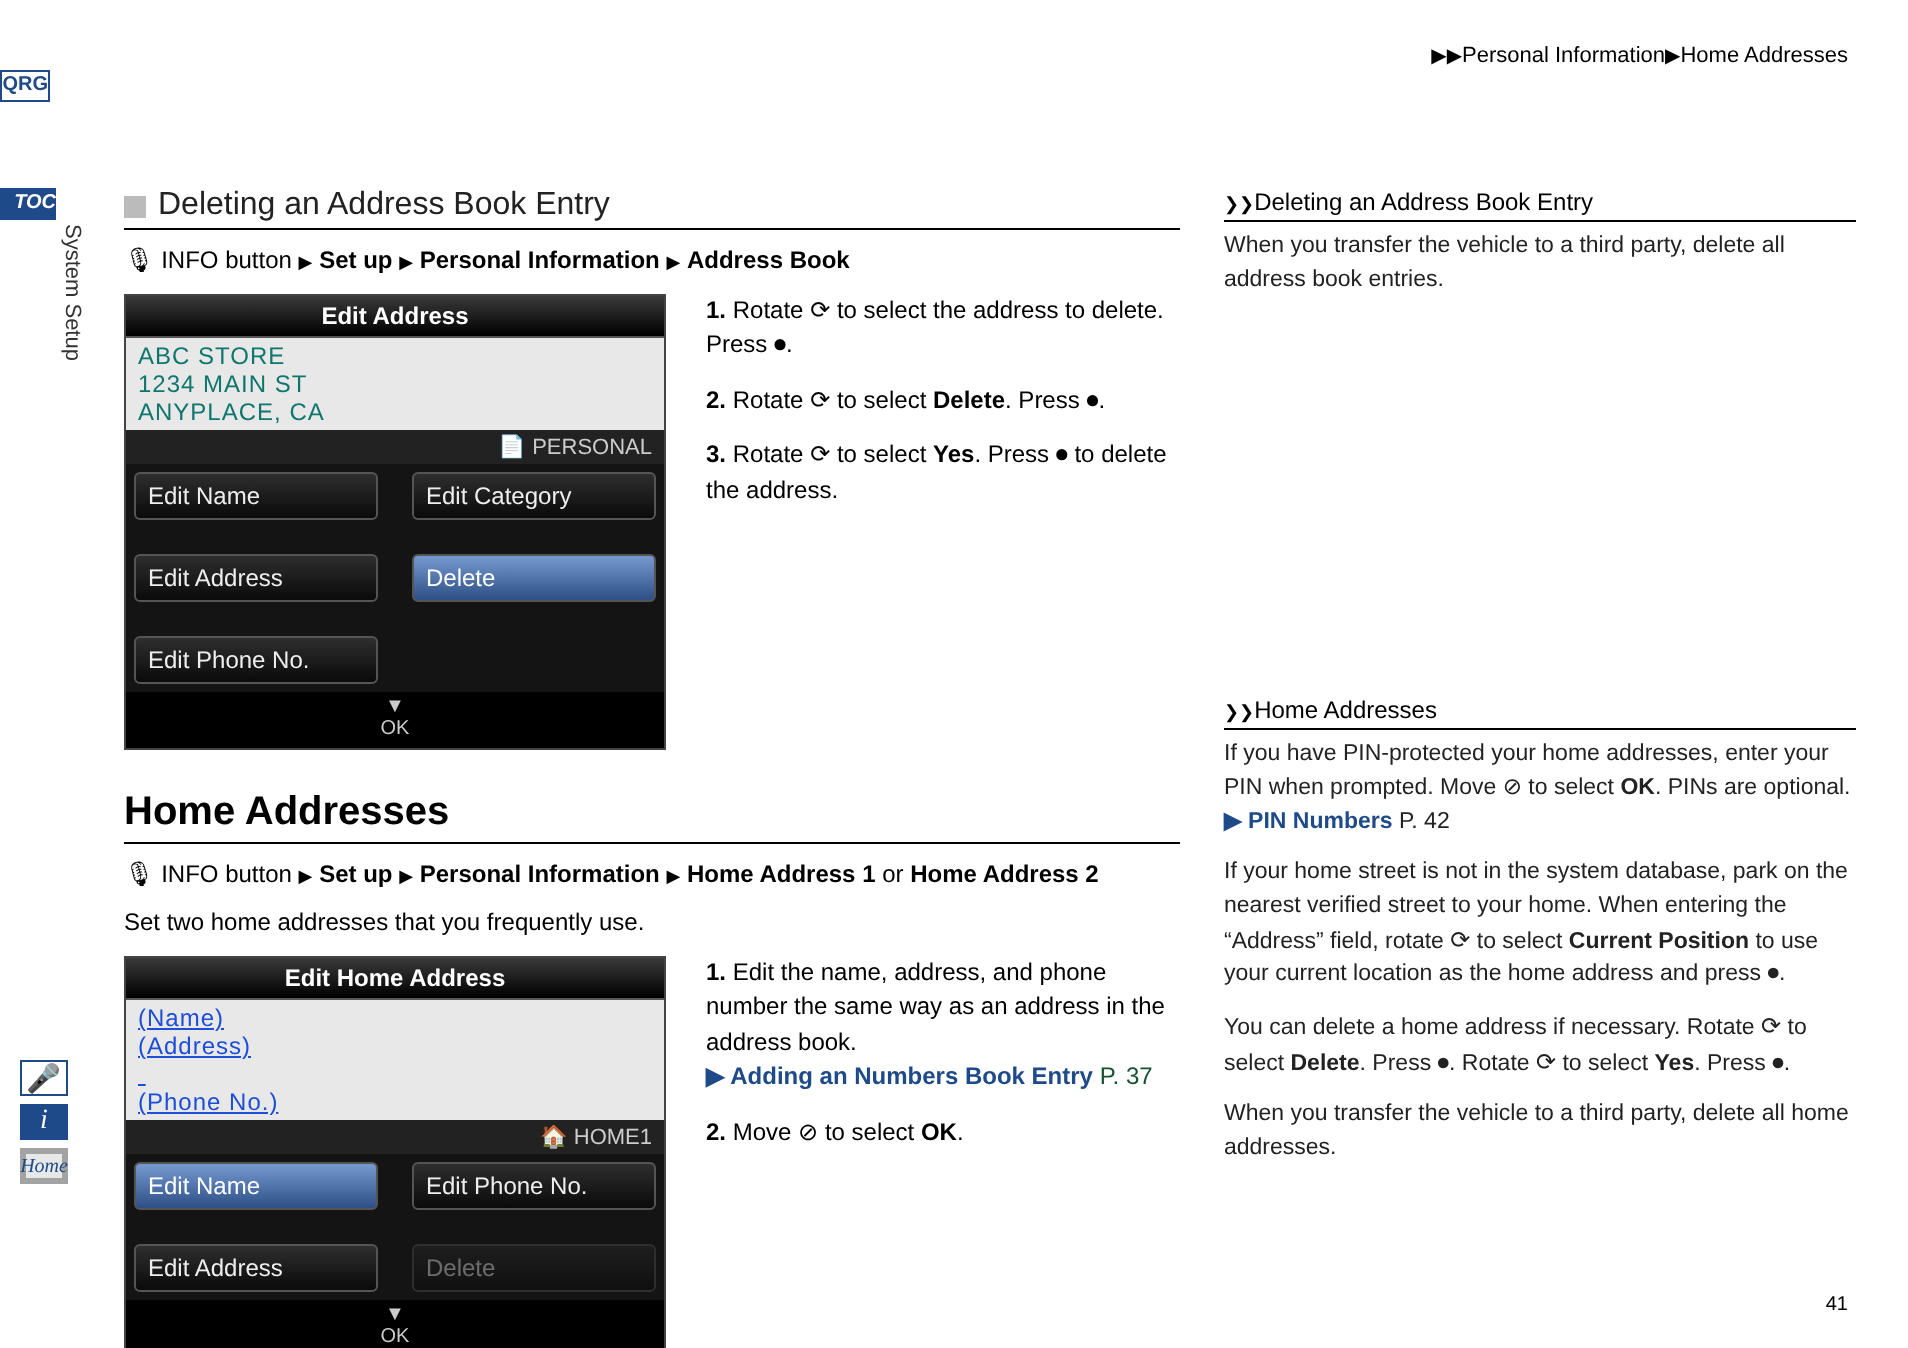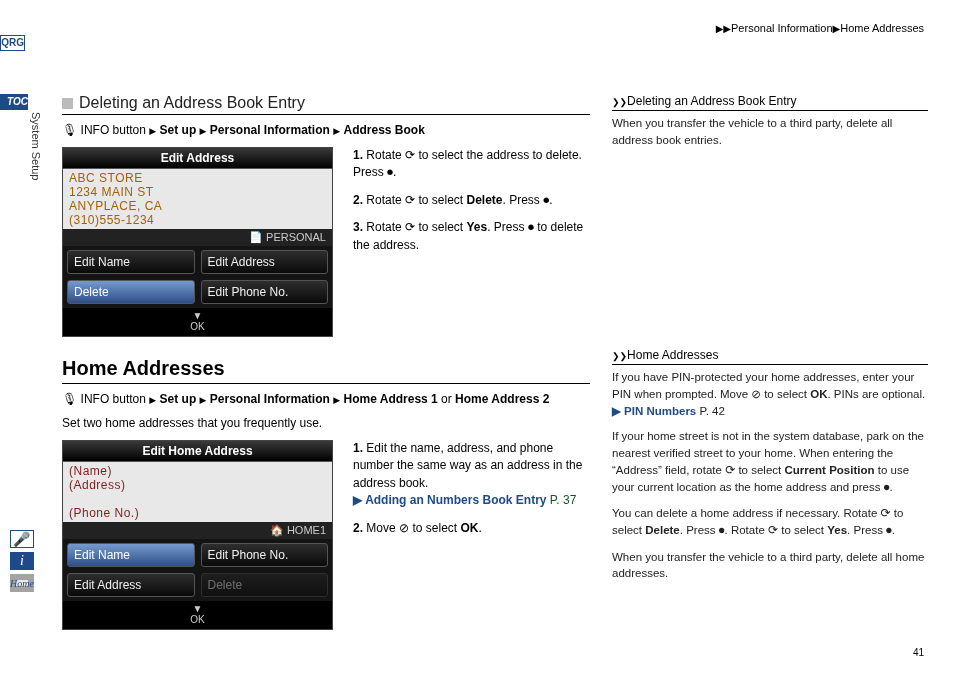--- a/index.html
+++ b/index.html
@@ -33,41 +33,41 @@
   .sidebar-label {
     position: absolute;
     left: 30px; top: 112px;
     writing-mode: vertical-rl;
     font-size: 11px;
     color: #333;
   }
   .side-icon { position: absolute; left: 10px; width: 24px; height: 18px; display:flex; align-items:center; justify-content:center; font-size:14px; }
   .side-icon.voice { top: 530px; background:#fff; border:1px solid #1e4a8a; color:#1e4a8a;}
   .side-icon.info { top: 552px; background:#1e4a8a; color:#fff; font-style:italic; font-family:serif;}
-  .side-icon.home { top: 574px; background:#e8e8e8; border:6px solid #a3a3a3; color:#1e4a8a; font-style:italic; font-family:cursive; font-size:10px;}
+  .side-icon.home { top: 574px; background:#e8e8e8; border:3px solid #a3a3a3; color:#1e4a8a; font-style:italic; font-family:cursive; font-size:10px;}
 
   
   .main { position: absolute; left: 62px; top: 94px; width: 528px; }
   .section-title {
     font-size: 16px; color:#222; border-bottom: 1px solid #000; padding-bottom:2px;
     display:flex; align-items:center; gap:6px;
   }
   .section-title .sq { width:11px; height:11px; background:#bbb; display:inline-block;}
   .nav-path { font-size:12px; margin:6px 0 8px 0; line-height:1.5;}
   .nav-path .tri { color:#000; font-size:9px;}
   .screen-wrap { display:flex; gap:20px; align-items:flex-start; margin-bottom:20px;}
   .screen-wrap .steps { flex:1; font-size:12px; line-height:1.45;}
   .screen-wrap .steps p{margin:0 0 10px 0;}
 
   
   .scr { width:271px; background:#000; border:1px solid #444; font-family: Arial; color:#ccc; font-size:12px;}
   .scr .bar { background: linear-gradient(#3a3a3a,#000); color:#fff; text-align:center; padding:3px 0; font-weight:bold; border-bottom:1px solid #555;}
-  .scr .info-block { background:#e8e8e8; color:#a16207; padding:2px 6px 2px 6px; font-family:"Arial Narrow",Arial; letter-spacing:0.5px;}
+  .scr .info-block { background:#e8e8e8; color:#0f766e; padding:2px 6px 2px 6px; font-family:"Arial Narrow",Arial; letter-spacing:0.5px;}
   .scr .cat-row { background:#222; color:#ccc; padding:2px 6px; display:flex; justify-content:space-between; font-size:11px;}
-  .scr .btn-grid { display:grid; grid-template-columns: 1fr 1fr; gap:6px; padding:4px; background:#141414;}
+  .scr .btn-grid { display:grid; grid-template-columns: 1fr 1fr; gap:17px; padding:4px; background:#141414;}
   .scr .btn { background:linear-gradient(#2e2e2e,#0a0a0a); border:1px solid #555; border-radius:3px; color:#eee; padding:4px 6px; font-size:12px; text-align:left;}
   .scr .btn.hl { background:linear-gradient(#769ad0,#2d4f85); color:#fff;}
   .scr .ok-row { text-align:center; color:#ccc; font-size:10px; padding:2px 0 4px 0; background:#000;}
 
   .h2-title { font-size:20px; font-weight:bold; color:#000; border-bottom:1px solid #000; padding-bottom:3px; margin-top:10px;}
   .body-text{ font-size:12px; margin:8px 0 10px 0;}
   .link { color:#1e4a8a; font-weight:bold;}
   .link-ref{ color:#14532d; font-size:12px;}
 
   
@@ -109,28 +109,28 @@
     <span class="tri">▶</span> <b>Address Book</b>
   </div>
 
   <div class="screen-wrap">
     <div class="scr">
       <div class="bar">Edit Address</div>
       <div class="info-block">
         <div>ABC STORE</div>
         <div>1234 MAIN ST</div>
         <div>ANYPLACE, CA</div>
-        <div>(310)555-1234</div>
       </div>
       <div class="cat-row">
             <span></span>
             <span>📄 <span>PERSONAL</span></span>
           </div>
       <div class="btn-grid">
         <div class="btn">Edit Name</div>
+        <div class="btn">Edit Category</div>
         <div class="btn">Edit Address</div>
         <div class="btn hl">Delete</div>
         <div class="btn">Edit Phone No.</div>
       </div>
       <div class="ok-row">▼<br><span>OK</span></div>
     </div>
     <div class="steps">
       <p><b>1.</b> <span>Rotate </span><span class="rotate-icon">⟳</span><span> to select the address to delete. Press </span><span>⏺</span><span>.</span></p>
       <p><b>2.</b> <span>Rotate </span><span class="rotate-icon">⟳</span><span> to select </span><b>Delete</b><span>. Press </span><span>⏺</span><span>.</span></p>
       <p><b>3.</b> <span>Rotate </span><span class="rotate-icon">⟳</span><span> to select </span><b>Yes</b><span>. Press </span><span>⏺</span><span> to delete the address.</span></p>
@@ -142,21 +142,21 @@
     🎙 <span>INFO button</span>
     <span class="tri">▶</span> <b>Set up</b>
     <span class="tri">▶</span> <b>Personal Information</b>
     <span class="tri">▶</span> <b>Home Address 1</b><span> or </span><b>Home Address 2</b>
   </div>
   <div class="body-text">Set two home addresses that you frequently use.</div>
 
   <div class="screen-wrap">
     <div class="scr">
       <div class="bar">Edit Home Address</div>
-      <div class="info-block" style="color:#7f1d1d;">
+      <div class="info-block" style="color:#1d4ed8;text-decoration:underline;">
         <div>(Name)</div>
         <div>(Address)</div>
         <div>&nbsp;</div>
         <div>(Phone No.)</div>
       </div>
       <div class="cat-row">
             <span></span>
             <span>🏠 <span>HOME1</span></span>
           </div>
       <div class="btn-grid">

